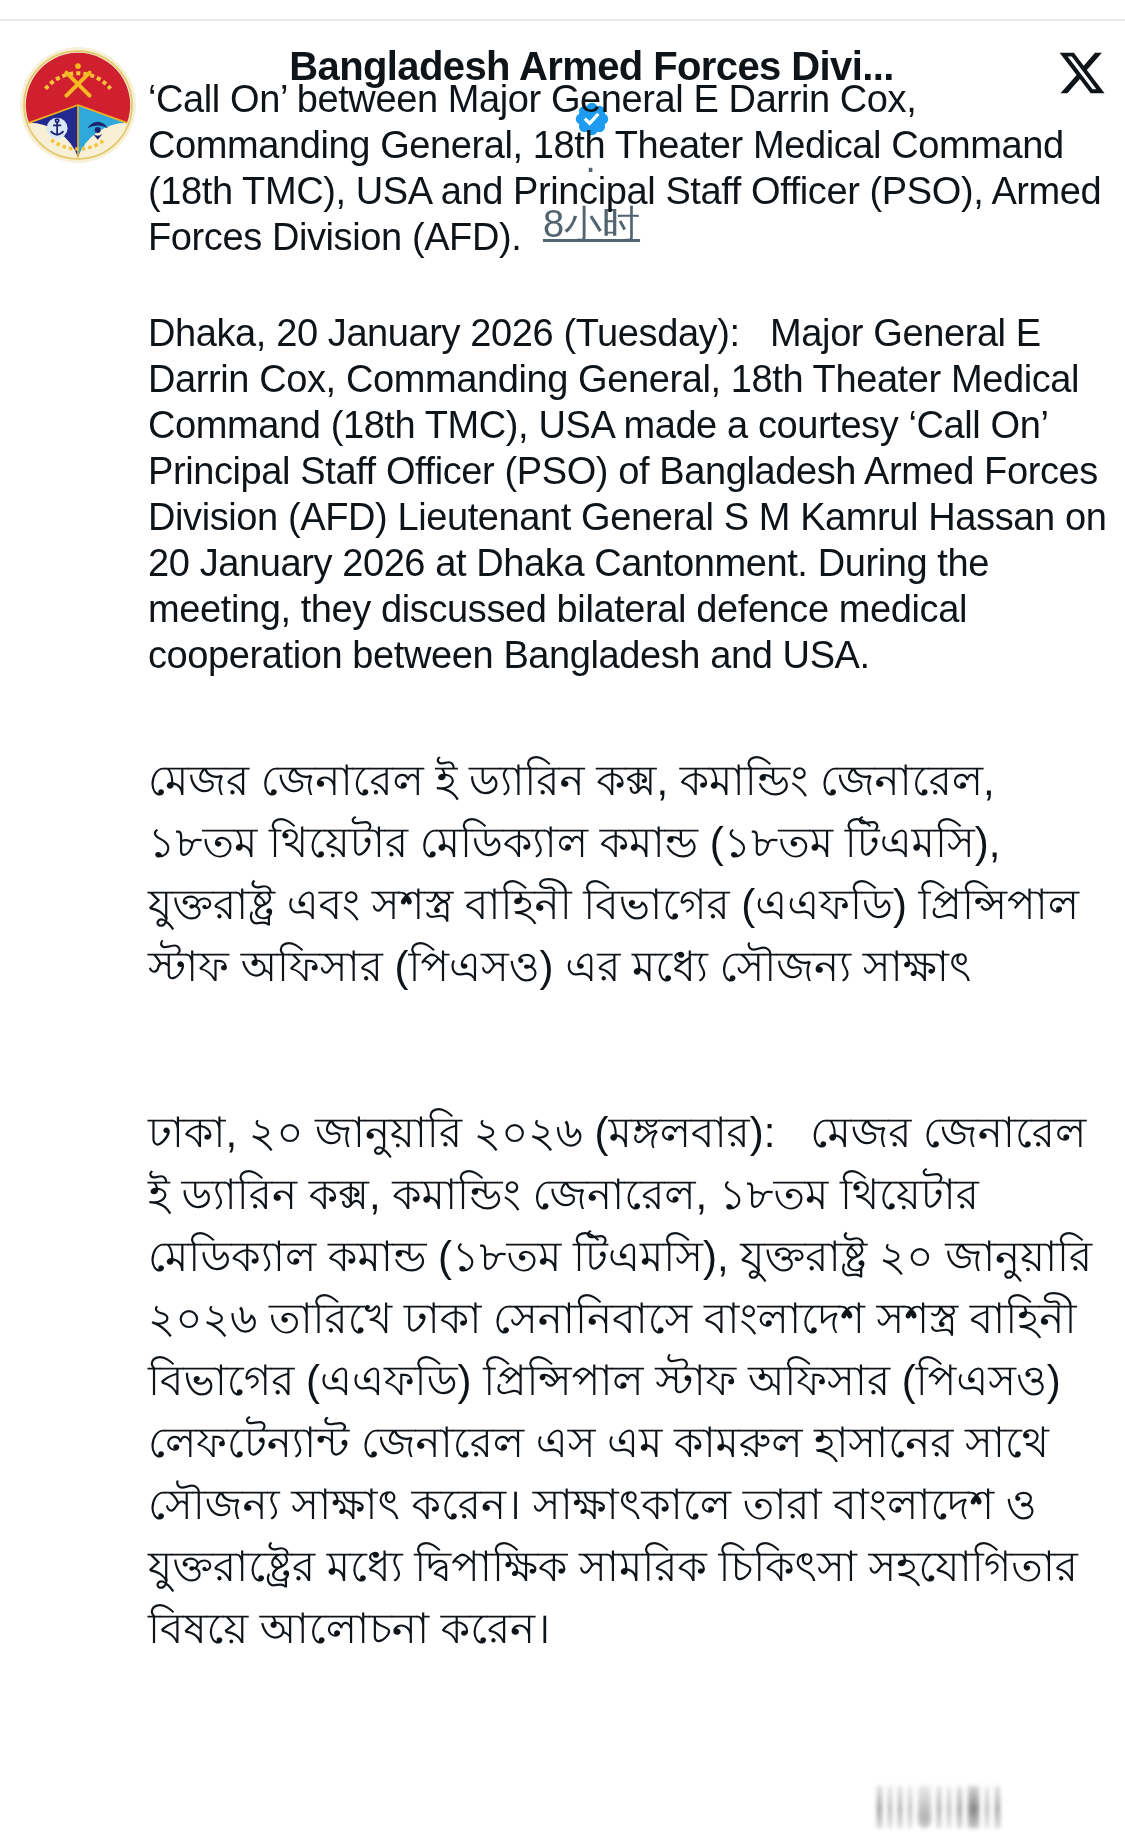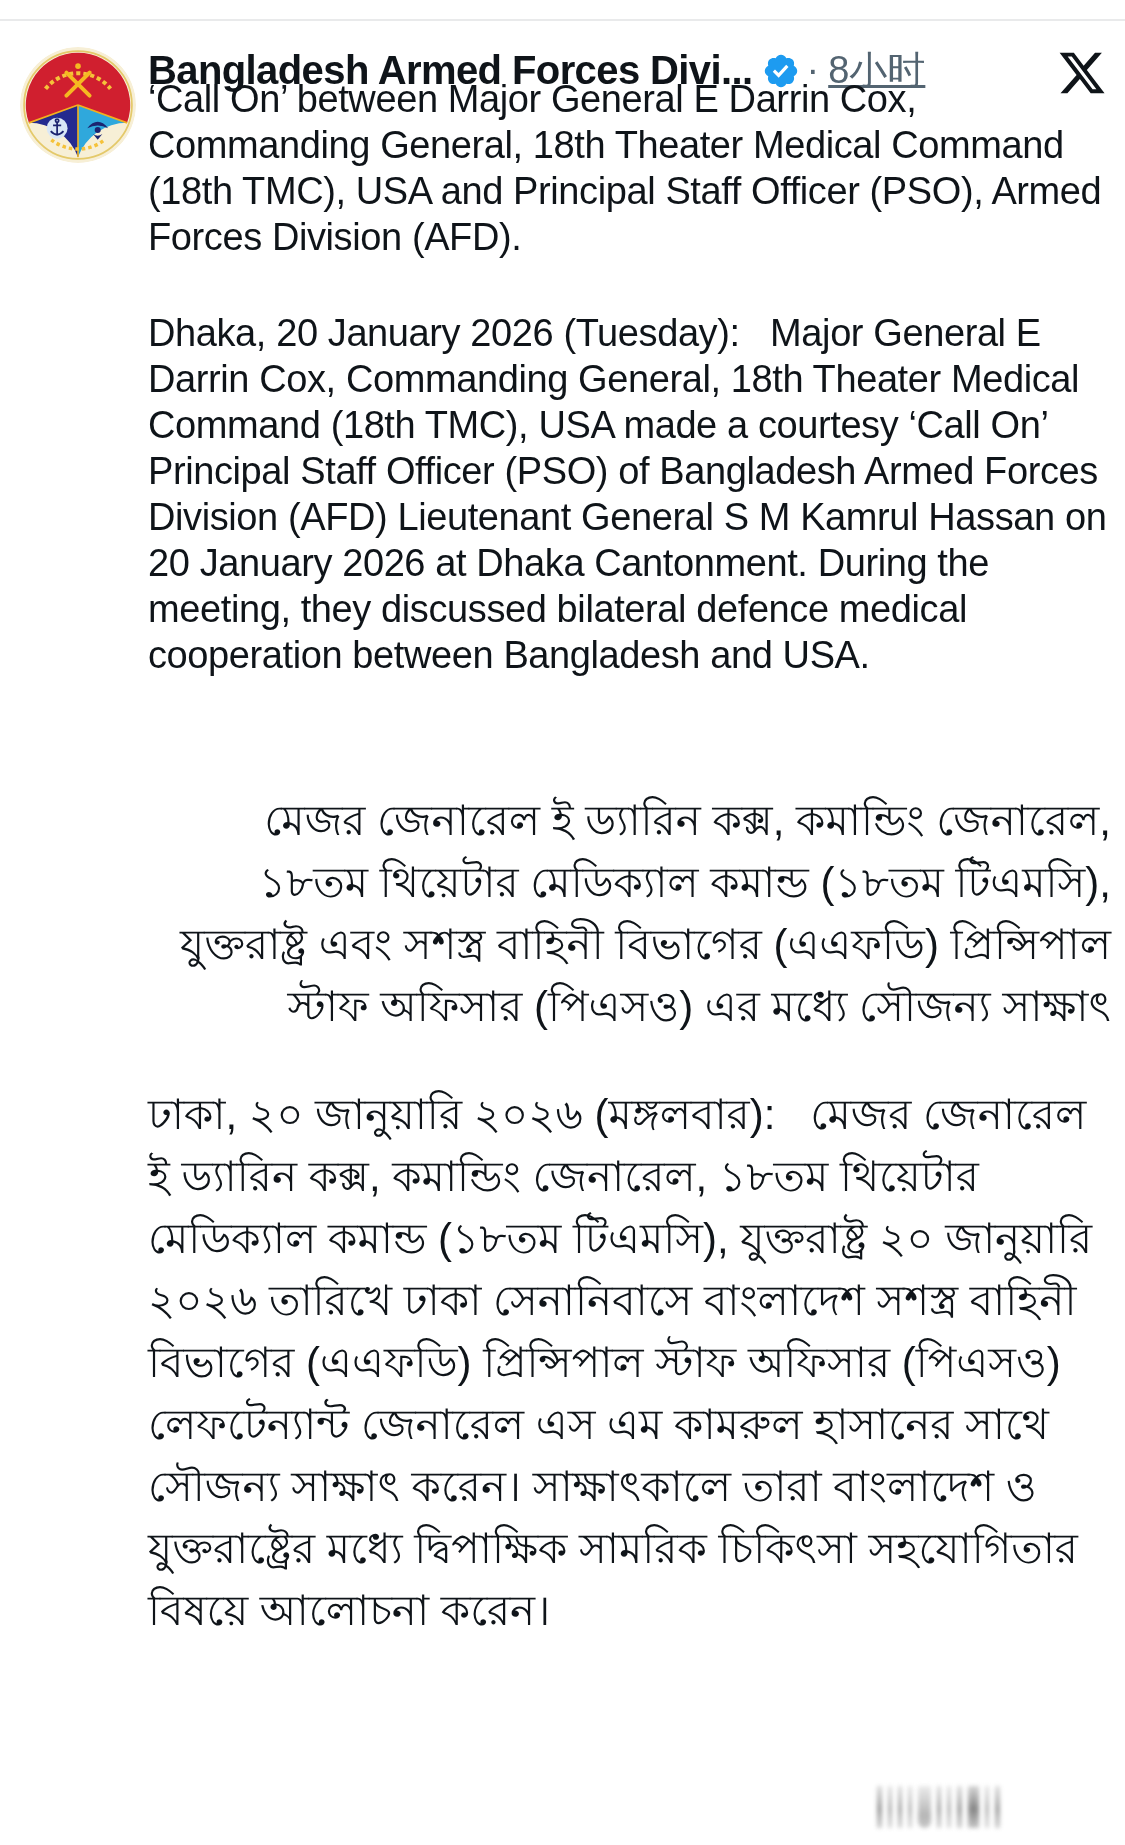--- a/index.html
+++ b/index.html
@@ -18,20 +18,21 @@
   .avatar{
     position:absolute;left:20px;top:47px;width:116px;height:116px;
     border-radius:50%;overflow:hidden;cursor:pointer;
   }
   .avatar svg{display:block;width:116px;height:116px;}
   
   .header-row{
     position:absolute;left:148px;top:44px;right:90px;
     display:flex;align-items:center;gap:9px;height:52px;
     white-space:nowrap;
+    flex-direction:column;
   }
   .display-name{
     font-weight:700;font-size:40px;color:#0f1419;letter-spacing:-0.6px;
     cursor:pointer;
   }
   .verified-badge{width:38px;height:38px;flex:0 0 auto;margin-top:2px;}
   .dot-sep{font-size:38px;color:#536471;margin-left:-2px;}
   .timestamp{font-size:38px;color:#536471;text-decoration:underline;}
   .x-logo{
     position:absolute;right:18px;top:48px;width:50px;height:50px;cursor:pointer;
@@ -44,22 +45,22 @@
   .post-body p{
     margin:0;white-space:pre-wrap;
   }
   .para-en{
     font-size:38px;line-height:46px;letter-spacing:-0.4px;
   }
   .para-bn{
     font-size:42px;line-height:62px;
   }
   #para-0{margin-bottom:50px;}
-  #para-1{margin-bottom:112px;}
-  #para-2{margin-bottom:46px;text-align:right;}
+  #para-1{margin-bottom:72px;}
+  #para-2{margin-bottom:104px;}
   
   .watermark{
     position:absolute;right:96px;top:1786px;width:152px;height:42px;
     display:flex;align-items:stretch;gap:6px;
     filter:blur(2.2px);opacity:.62;
   }
   .watermark .bar{
     background:linear-gradient(to bottom,#b5b5b5,#2a2a2a 55%,#9a9a9a);
   }
   .watermark .bar.u{

